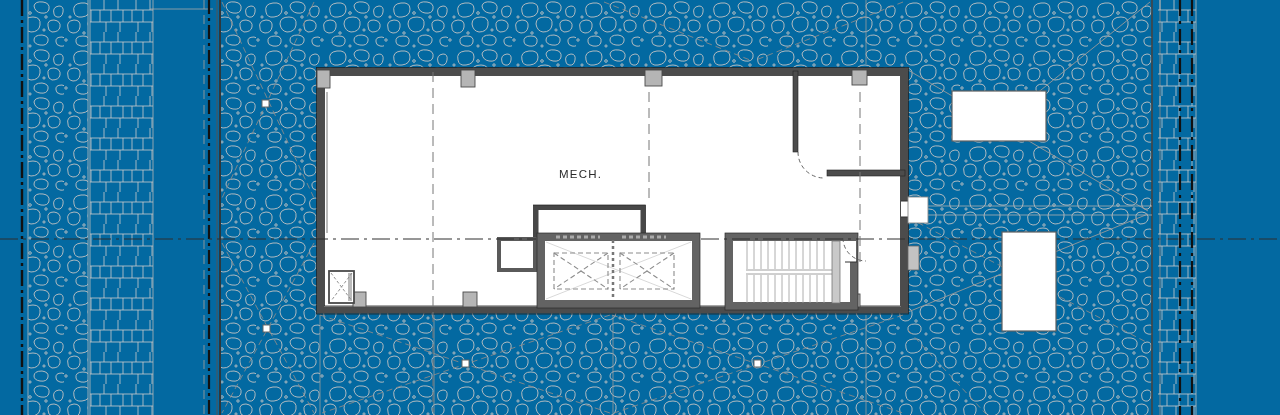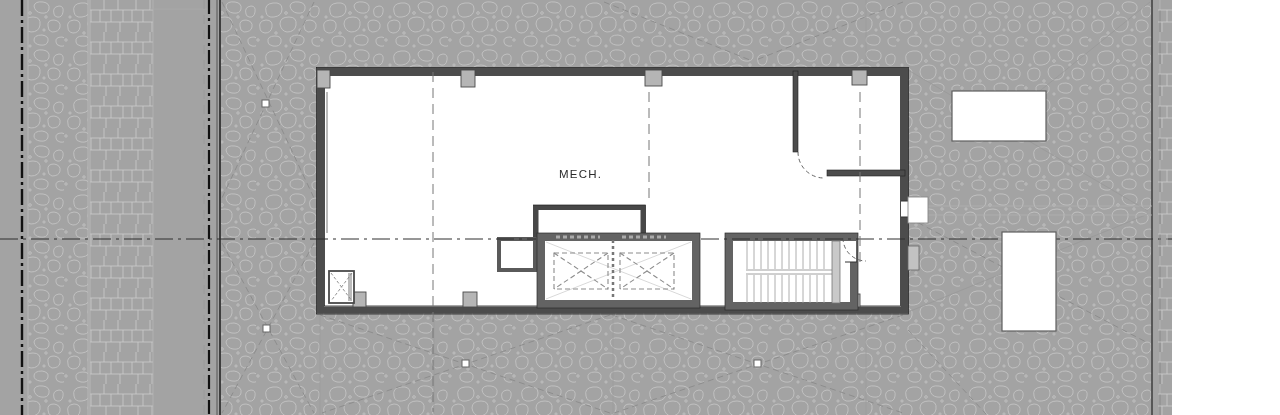--- a/index.html
+++ b/index.html
@@ -1,17 +1,17 @@
 <!DOCTYPE html>
 <html><head>
 <meta charset="utf-8">
 <style>
   html,body{margin:0;padding:0;background:#ffffff;}
   body{font-family:"Liberation Sans", sans-serif;}
-  .canvas{position:relative;width:1172px;height:415px;background:#a3a3a3;overflow:hidden;}
+  .canvas{position:relative;width:1280px;height:415px;background:#0369a1;overflow:hidden;}
   svg{display:block;}
   text{font-family:"Liberation Sans", sans-serif;}
 </style>
 </head>
 <body>
 
 <div class="canvas">
 <svg width="1280" height="415" viewBox="0 0 1280 415">
   <defs>
     <pattern id="stones" width="64" height="48" patternUnits="userSpaceOnUse">

